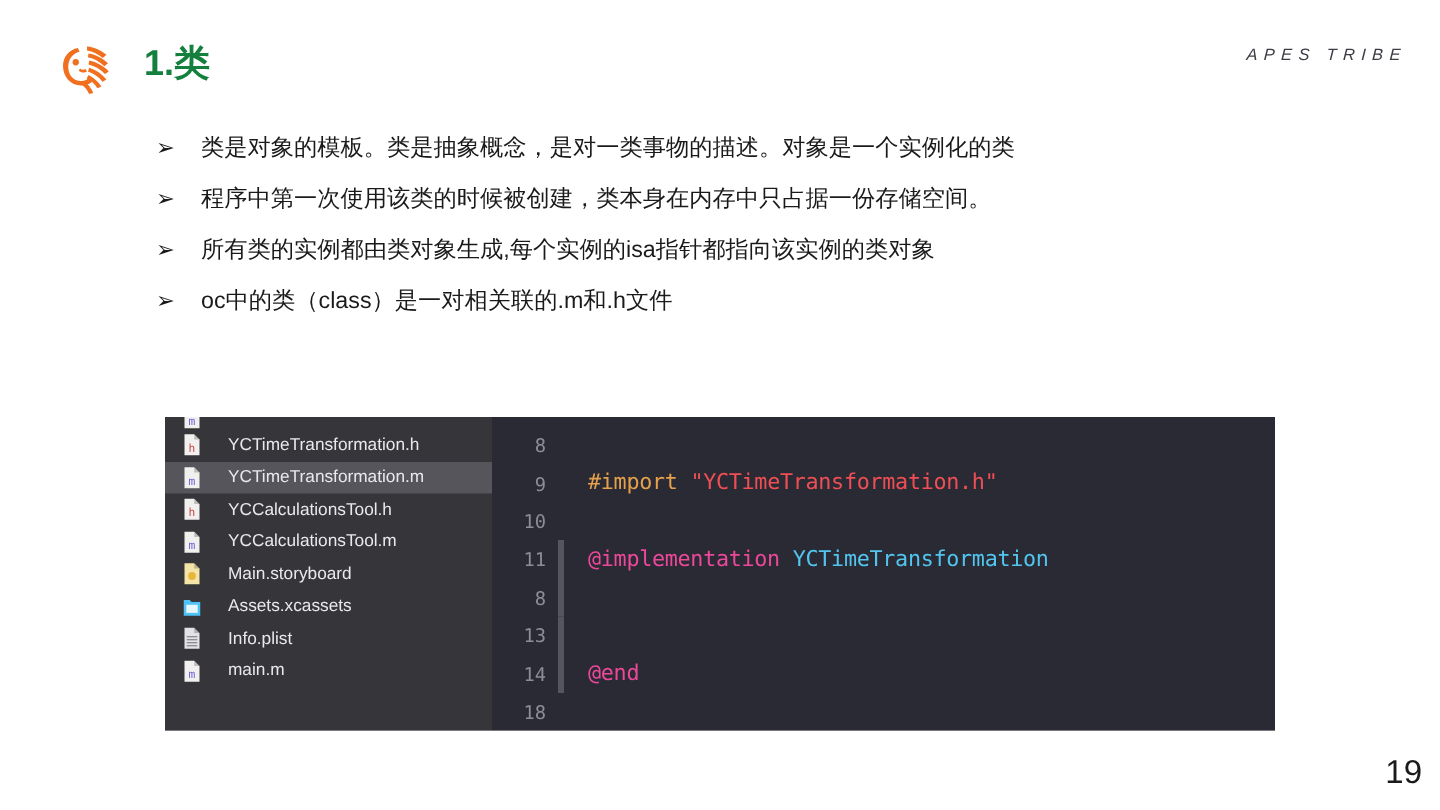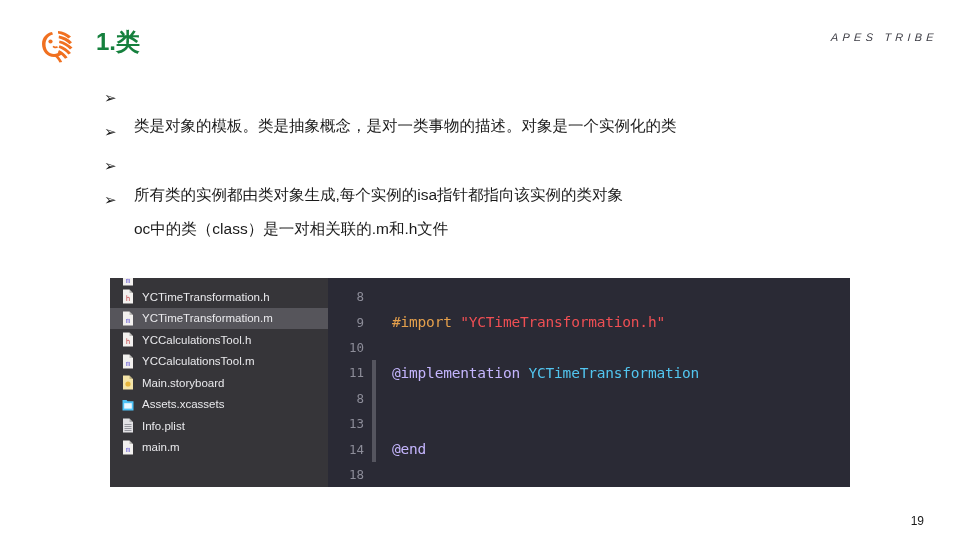--- a/index.html
+++ b/index.html
@@ -77,21 +77,20 @@
     color: #1a1a1a;
     line-height: 21px;
     font-family: "DejaVu Sans", sans-serif;
   }
   .bullet-text {
     font-size: 15.5px;
     color: #1a1a1a;
     line-height: 21px;
     white-space: nowrap;
     font-family: "DejaVu Serif", "Liberation Serif", serif;
-    margin-top: 28px;
   }
   .bullet-text.mono-mix {
     font-family: Liberation Sans, sans-serif;
   }
 
   
   .shot {
     position: absolute;
     left: 110px;
     top: 278px;
@@ -122,21 +121,21 @@
     white-space: nowrap;
   }
   .nav-row.clipped {
     height: 8px;
     align-items: flex-end;
     overflow: hidden;
   }
   .nav-row.selected {
     background: #56555b;
   }
-  .nav-label { margin-left: 8px; }
+  .nav-label { margin-left: 18px; }
 
   .fi {
     width: 12px;
     height: 15px;
     position: relative;
     flex: 0 0 12px;
     display: block;
   }
   .fi svg { display:block; }
 
@@ -175,29 +174,29 @@
   }
   .blockbar.on { background: #55555f; }
   .code-text {
     font-size: 14.5px;
     padding-left: 16px;
     font-family: "DejaVu Sans Mono", "Liberation Mono", monospace;
     letter-spacing: -0.2px;
   }
   .tok-pre   { color: #e5a04c; }
   .tok-str   { color: #ef4f54; }
-  .tok-kw    { color: #c4b5fd; }
+  .tok-kw    { color: #ec4899; }
   .tok-type  { color: #52c5ef; }
 
   
   .page-num {
     position: absolute;
-    right: 36px;
+    right: 12px;
     bottom: 12px;
-    font-size: 12px;
+    font-size: 22px;
     color: #1a1a1a;
     font-family: "Liberation Sans", "DejaVu Sans", sans-serif;
   }
 </style>
 </head>
 <body>
 
 <div class="slide">
 
   <div class="logo">
@@ -220,20 +219,21 @@
 
   <div class="brand">APES TRIBE</div>
 
   <div class="bullets">
     <div class="bullet-row">
       <span class="bullet-glyph">➢</span>
       <span class="bullet-text">类是对象的模板。类是抽象概念，是对一类事物的描述。对象是一个实例化的类</span>
     </div>
     <div class="bullet-row">
       <span class="bullet-glyph">➢</span>
+      <span class="bullet-text">程序中第一次使用该类的时候被创建，类本身在内存中只占据一份存储空间。</span>
     </div>
     <div class="bullet-row">
       <span class="bullet-glyph">➢</span>
       <span class="bullet-text mono-mix">所有类的实例都由类对象生成,每个实例的isa指针都指向该实例的类对象</span>
     </div>
     <div class="bullet-row">
       <span class="bullet-glyph">➢</span>
       <span class="bullet-text mono-mix">oc中的类（class）是一对相关联的.m和.h文件</span>
     </div>
   </div>

